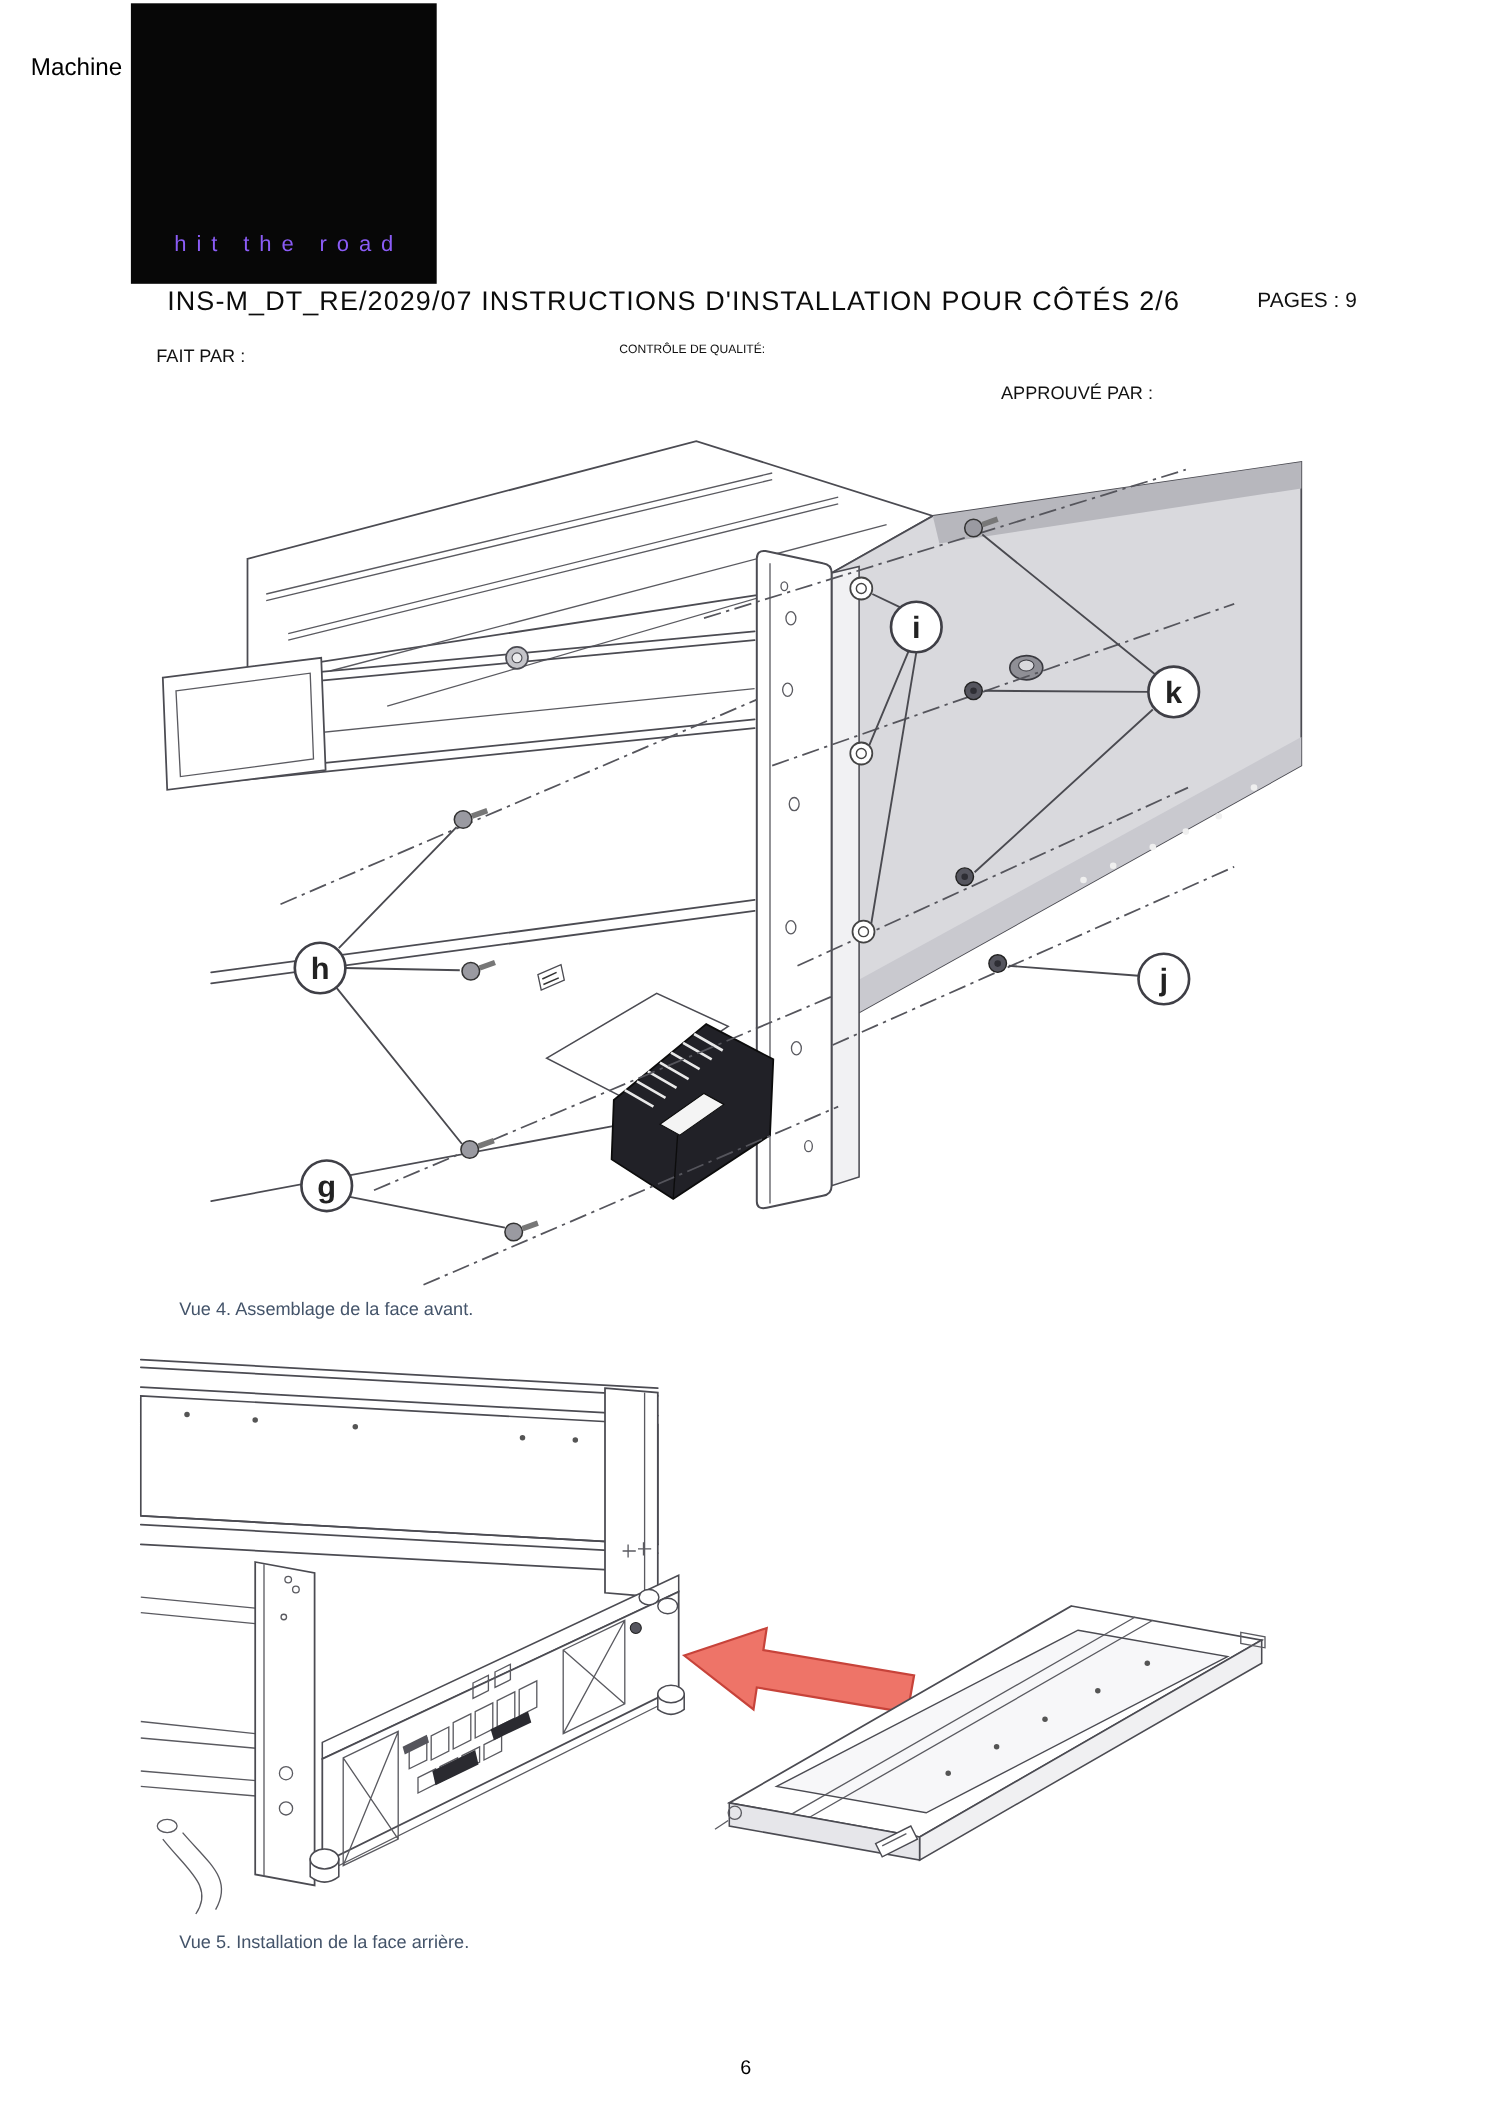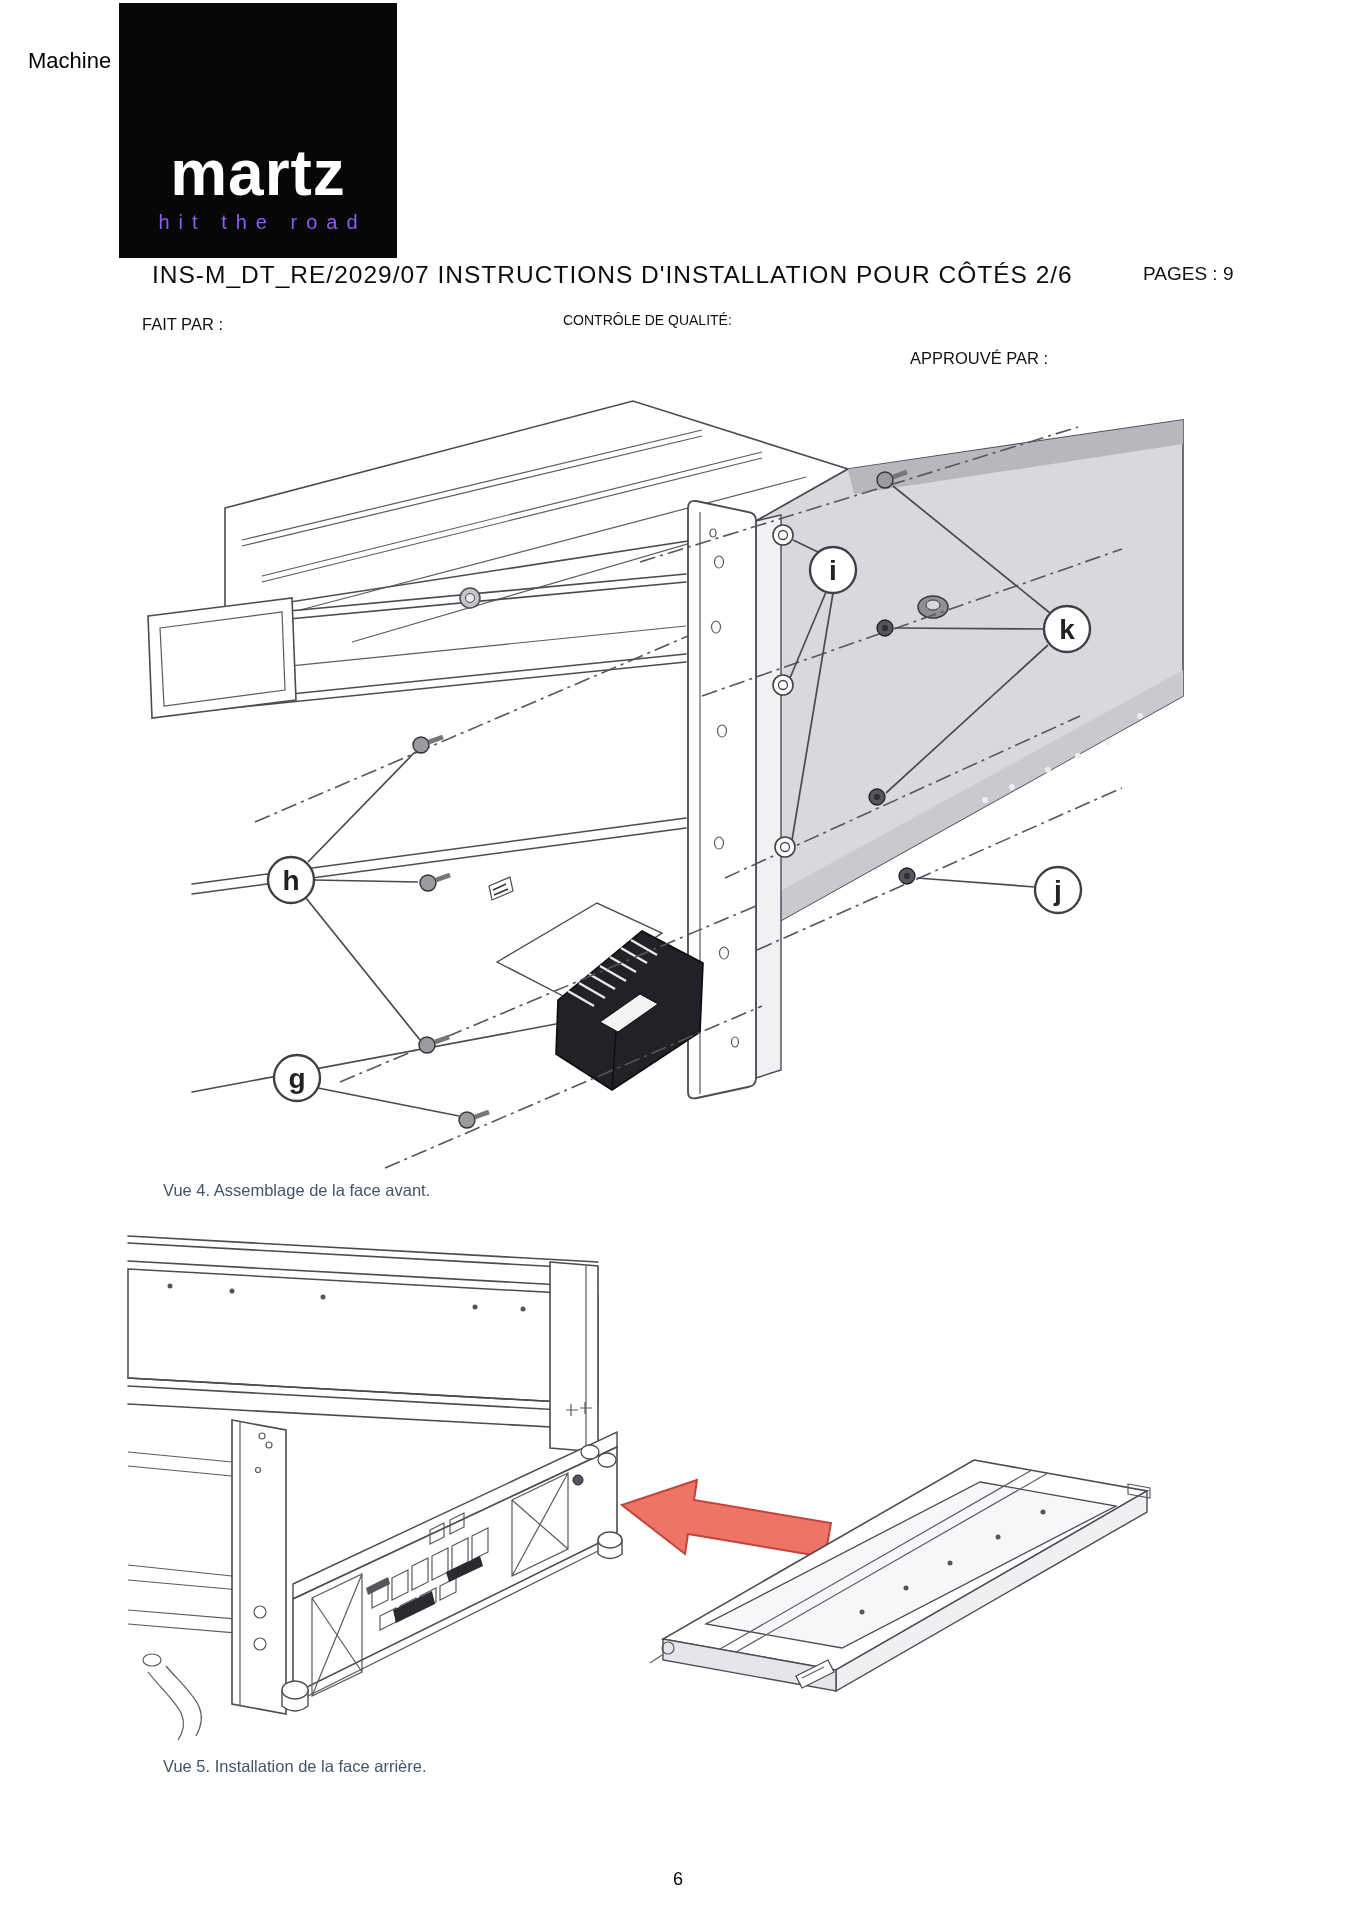--- a/index.html
+++ b/index.html
@@ -12,41 +12,40 @@
   .logo-box{
     left:119px;top:3px;width:278px;height:255px;background:#070707;
     display:flex;flex-direction:column;justify-content:flex-end;align-items:center;
     padding-bottom:24px;box-sizing:border-box;
   }
   .logo-brand{color:#fff;font-size:64px;font-weight:bold;line-height:1;letter-spacing:1px;}
   .logo-tagline{color:#8b5cf6;font-size:20px;letter-spacing:9px;margin-top:6px;margin-left:9px;}
   .doc-title{left:152px;top:261px;font-size:24.5px;letter-spacing:1px;color:#0c0c0c;}
   .pages{left:1143px;top:263px;font-size:19px;}
   .fait{left:142px;top:315px;font-size:16.5px;}
-  .controle{left:563px;top:312px;font-size:14px;}
+  .controle{left:563px;top:312px;font-size:11px;}
   .approuve{left:910px;top:317px;font-size:16.5px;margin-top:32px;}
   .caption{font-size:16.5px;color:#44546a;}
   .cap1{left:163px;top:1181px;}
   .cap2{left:163px;top:1757px;}
   .pagenum{left:0;top:1869px;width:100%;text-align:center;font-size:18px;color:#000;}
   svg.draw{position:absolute;left:0;top:0;}
   .ln{stroke:#4b4b52;stroke-width:1.6;fill:none;stroke-linecap:round;}
   .lnthin{stroke:#5a5a60;stroke-width:1.2;fill:none;}
   .dashdot{stroke:#55555c;stroke-width:1.6;fill:none;stroke-dasharray:16 5 3 5;}
   .leader{stroke:#4a4a50;stroke-width:1.7;fill:none;}
   .callout{fill:#ffffff;stroke:#3f3f46;stroke-width:2.4;}
   .callout-letter{font-size:28px;font-weight:600;fill:#222;text-anchor:middle;}
 </style>
 </head>
 <body>
 
 <div class="abs watermark">Machine</div>
 
 <div class="abs logo-box">
-  <div class="logo-brand">martz</div>
   <div class="logo-tagline">hit the road</div>
 </div>
 
 <div class="abs doc-title">INS-M_DT_RE/2029/07 INSTRUCTIONS D'INSTALLATION POUR CÔTÉS 2/6</div>
 <div class="abs pages">PAGES : 9</div>
 <div class="abs fait">FAIT PAR :</div>
 <div class="abs controle">CONTRÔLE DE QUALITÉ:</div>
 <div class="abs approuve">APPROUVÉ PAR :</div>
 
 <svg class="draw" width="1356" height="1920" viewBox="0 0 1356 1920">

